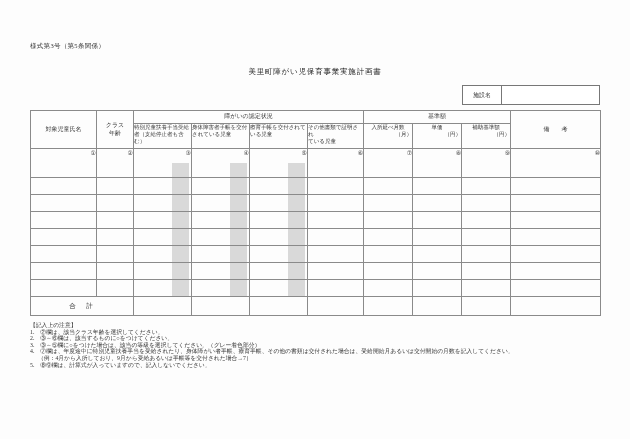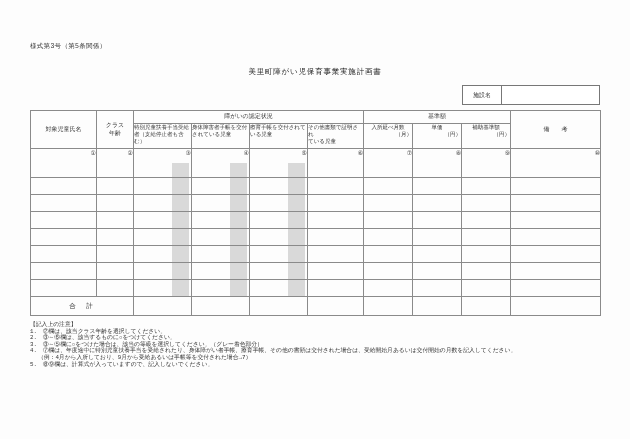--- a/index.html
+++ b/index.html
@@ -1,20 +1,20 @@
 <!DOCTYPE html>
 <html><head>
 <meta charset="utf-8">
 <style>
   html,body{margin:0;padding:0;background:#e8e8e8;}
   .page{
     position:relative;
     width:630px;height:439px;
     background:#fdfdfd;
-    font-family:Liberation Mono, monospace;
+    font-family:Liberation Serif, serif;
     color:#222;
     overflow:hidden;
   }
   .form-number{
     position:absolute;left:30px;top:42px;
     font-size:6.5px;letter-spacing:.3px;color:#333;
   }
   .doc-title{
     position:absolute;left:0;top:67px;width:630px;
     text-align:center;font-size:7.5px;letter-spacing:.8px;color:#222;

